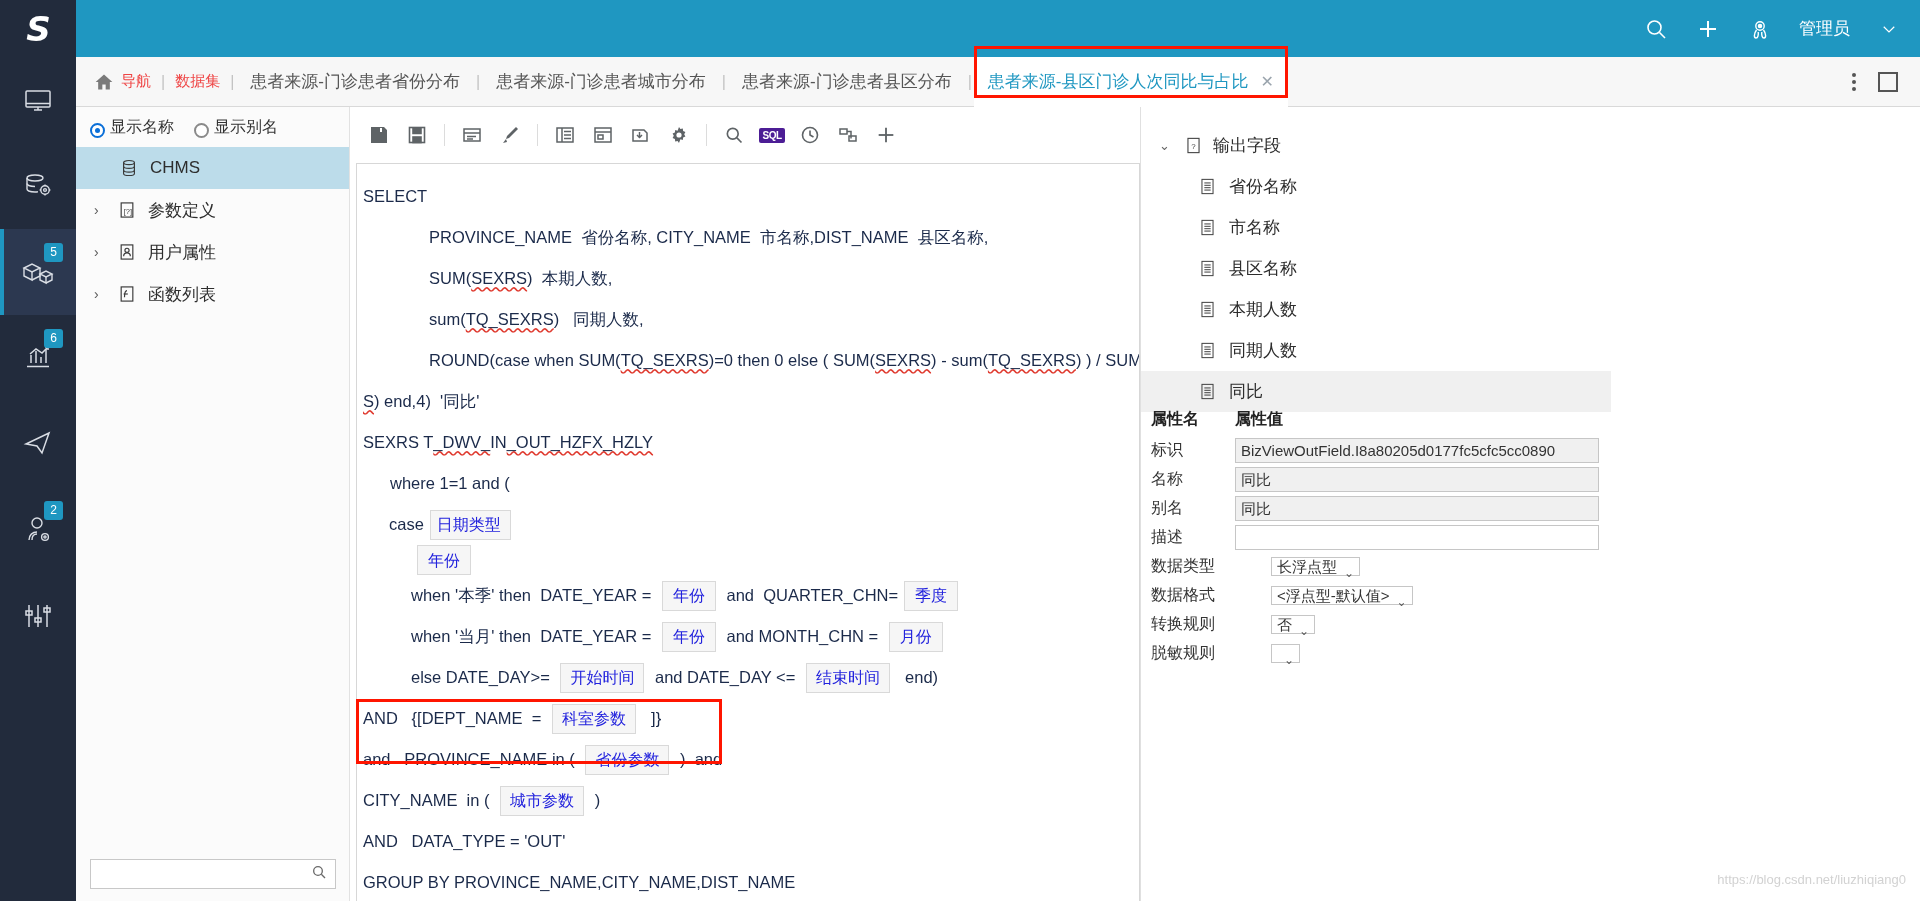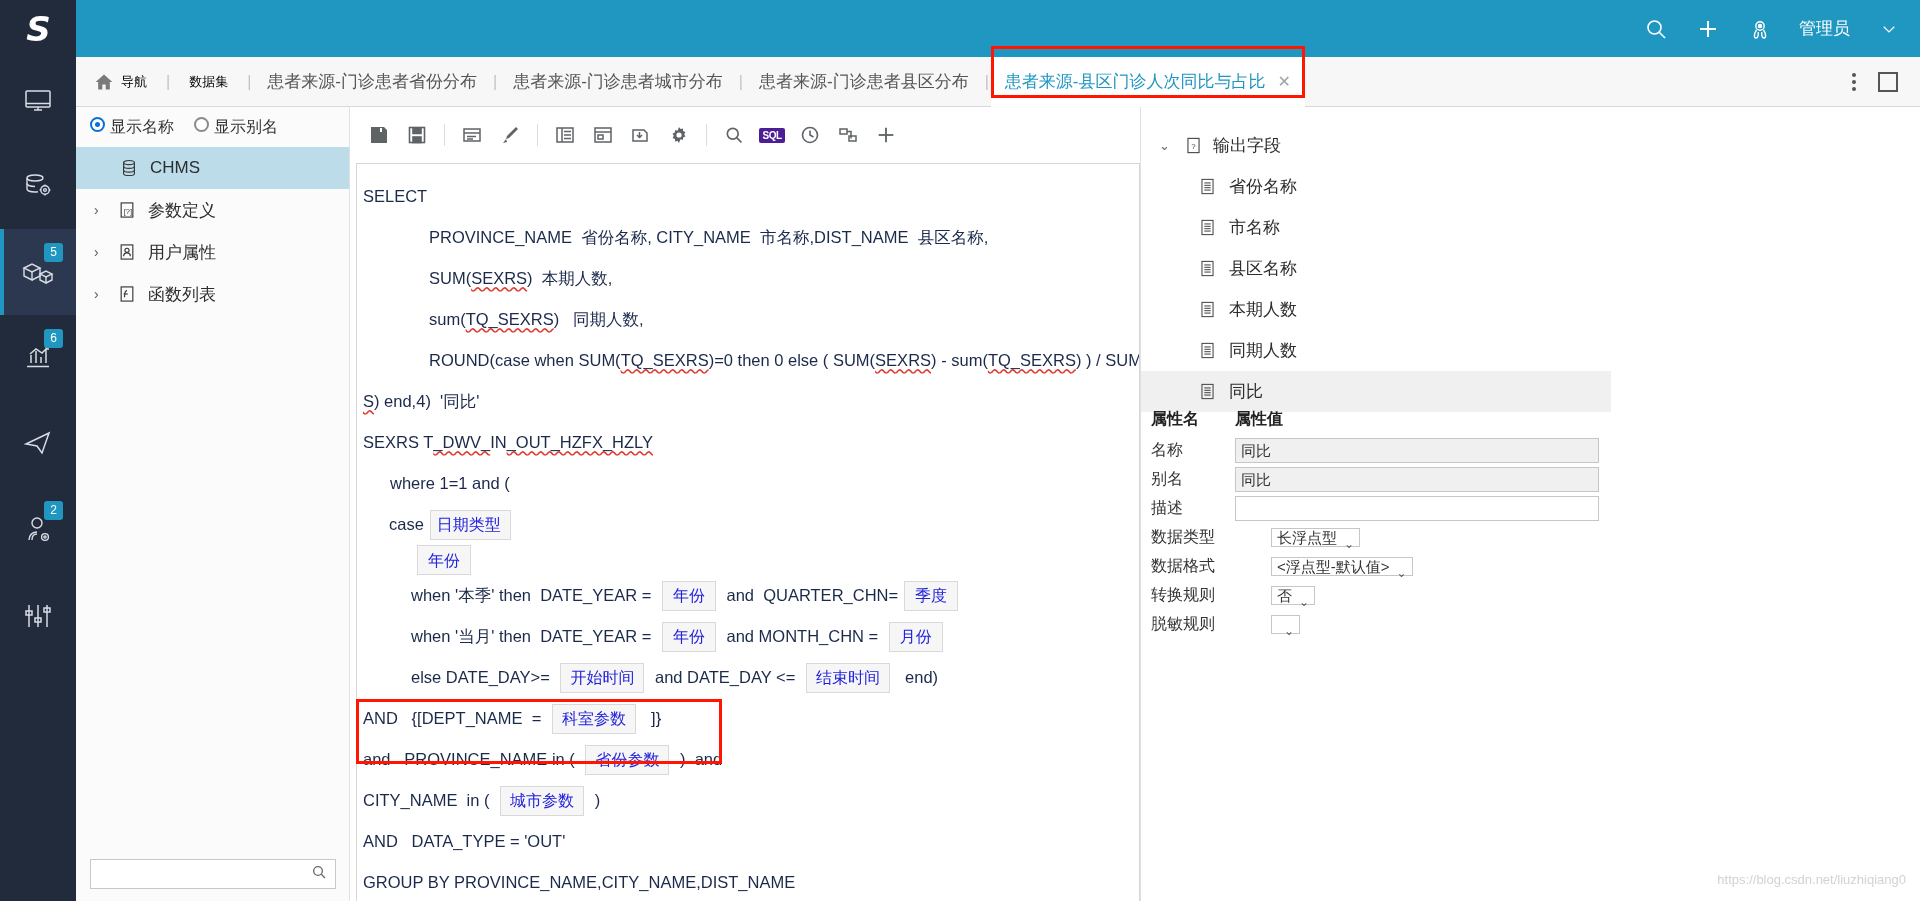--- a/index.html
+++ b/index.html
@@ -59,21 +59,21 @@
   }
 
   
   .tabstrip {
     position: absolute; left: 76px; top: 57px; width: 1844px; height: 50px;
     background: #f7f7f7; border-bottom: 1px solid #d9d9d9;
     display: flex; align-items: center;
   }
   .crumb {
     display: flex; align-items: center; gap: 7px;
-    padding: 0 17px; font-size: 13px; color: #000000; cursor: pointer; white-space: nowrap;
+    padding: 0 8px; font-size: 15px; color: #ef4444; cursor: pointer; white-space: nowrap;
   }
   .crumb.home { padding-left: 18px; }
   .crumb-sep { color: #c3c3c3; font-size: 16px; padding: 0 2px; }
   .home-icon { width: 20px; height: 20px; }
   .tab-item {
     display: flex; align-items: center; gap: 12px;
     padding: 0 14px; height: 50px; font-size: 17px; color: #555;
     cursor: pointer; white-space: nowrap;
   }
   .tab-item.active {
@@ -96,21 +96,21 @@
 
   
   .treepanel {
     position: absolute; left: 76px; top: 107px; width: 274px; height: 794px;
     background: #fbfbfb; border-right: 1px solid #e2e2e2;
   }
   .radio-row {
     display: flex; align-items: center; gap: 20px;
     height: 40px; padding: 0 14px; font-size: 16px; color: #333;
   }
-  .radio-opt { display: flex; align-items: flex-start; gap: 5px; cursor: pointer; }
+  .radio-opt { display: flex; align-items: flex-end; gap: 5px; cursor: pointer; }
   .radio-dot {
     width: 15px; height: 15px; border-radius: 50%;
     border: 2px solid #8a8a8a; background: #fff; display: inline-block; position: relative;
   }
   .radio-opt.sel .radio-dot { border-color: #0a6fd8; }
   .radio-opt.sel .radio-dot::after {
     content:""; position:absolute; left:3px; top:3px; width:5px; height:5px;
     border-radius:50%; background:#0a6fd8;
   }
   .tree-node {
@@ -746,20 +746,26 @@
         <span>同比</span>
       </div>
     </div>
 
     <div class="proptable">
       <div class="prop-head">
         <span class="c1">属性名</span>
         <span class="c2">属性值</span>
       </div>
 
+      <div class="prop-row">
+        <span class="c1">标识</span>
+        <span class="c2">
+          <span class="prop-input">BizViewOutField.I8a80205d0177fc5cfc5cc0890</span>
+        </span>
+      </div>
 
       <div class="prop-row">
         <span class="c1">名称</span>
         <span class="c2">
           <span class="prop-input">同比</span>
         </span>
       </div>
 
       <div class="prop-row">
         <span class="c1">别名</span>

